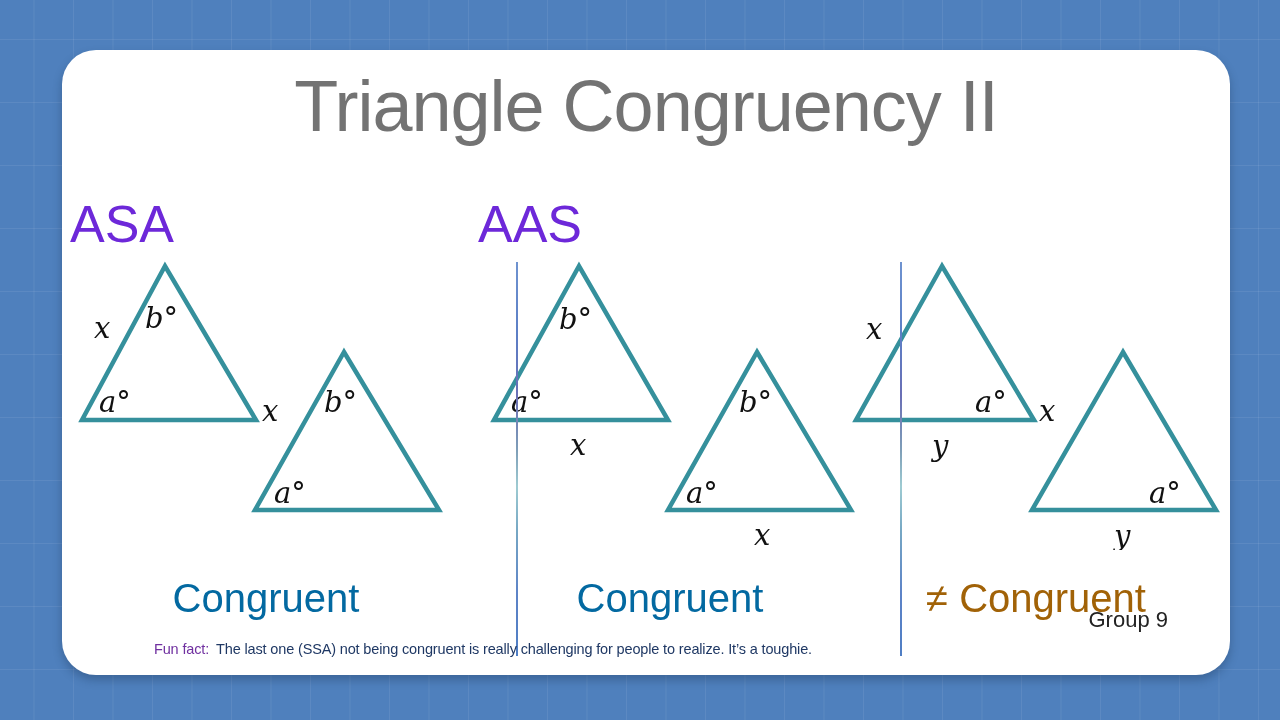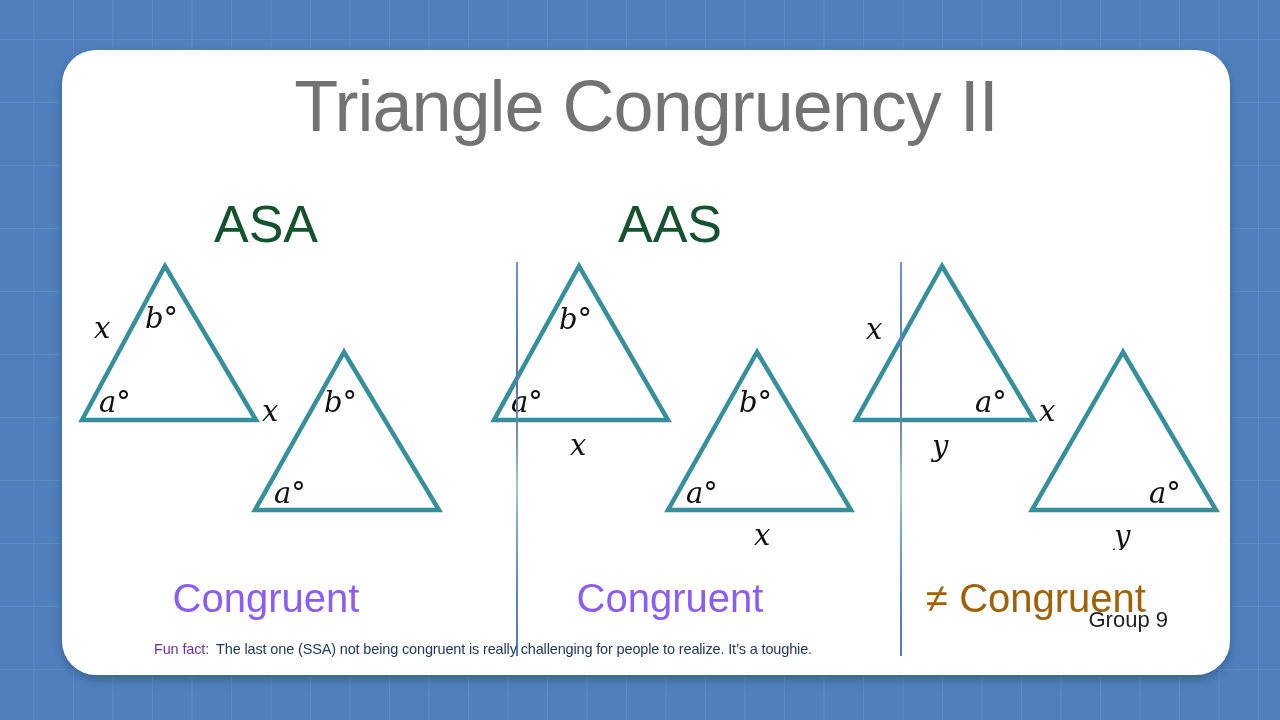--- a/index.html
+++ b/index.html
@@ -63,40 +63,39 @@
   }
   #col-asa { left: 8px;   width: 392px; }
   #col-aas { left: 416px; width: 384px; }
   #col-ssa { left: 780px; width: 388px; }
 
   .col-heading {
     position: absolute;
     left: 0;
     right: 0;
     top: 0;
-    text-align: center;
     font-size: 52px;
     line-height: 1;
-    color: #14532d;
+    color: #6d28d9;
     font-family: "Liberation Sans", sans-serif;
     white-space: nowrap;
   }
 
   .verdict {
     position: absolute;
     left: 0;
     right: 0;
     bottom: 0;
     text-align: center;
     font-size: 40px;
     line-height: 1;
     font-family: "Liberation Sans", sans-serif;
     white-space: nowrap;
   }
-  .verdict.yes { color: #8b5cf6; }
+  .verdict.yes { color: #0369a1; }
   .verdict.no  { color: #a16207; }
 
   .tri-stage {
     position: absolute;
     left: 0;
     top: 62px;
     width: 100%;
     height: 290px;
   }
   .tri-stage svg { display: block; width: 100%; height: 100%; }

